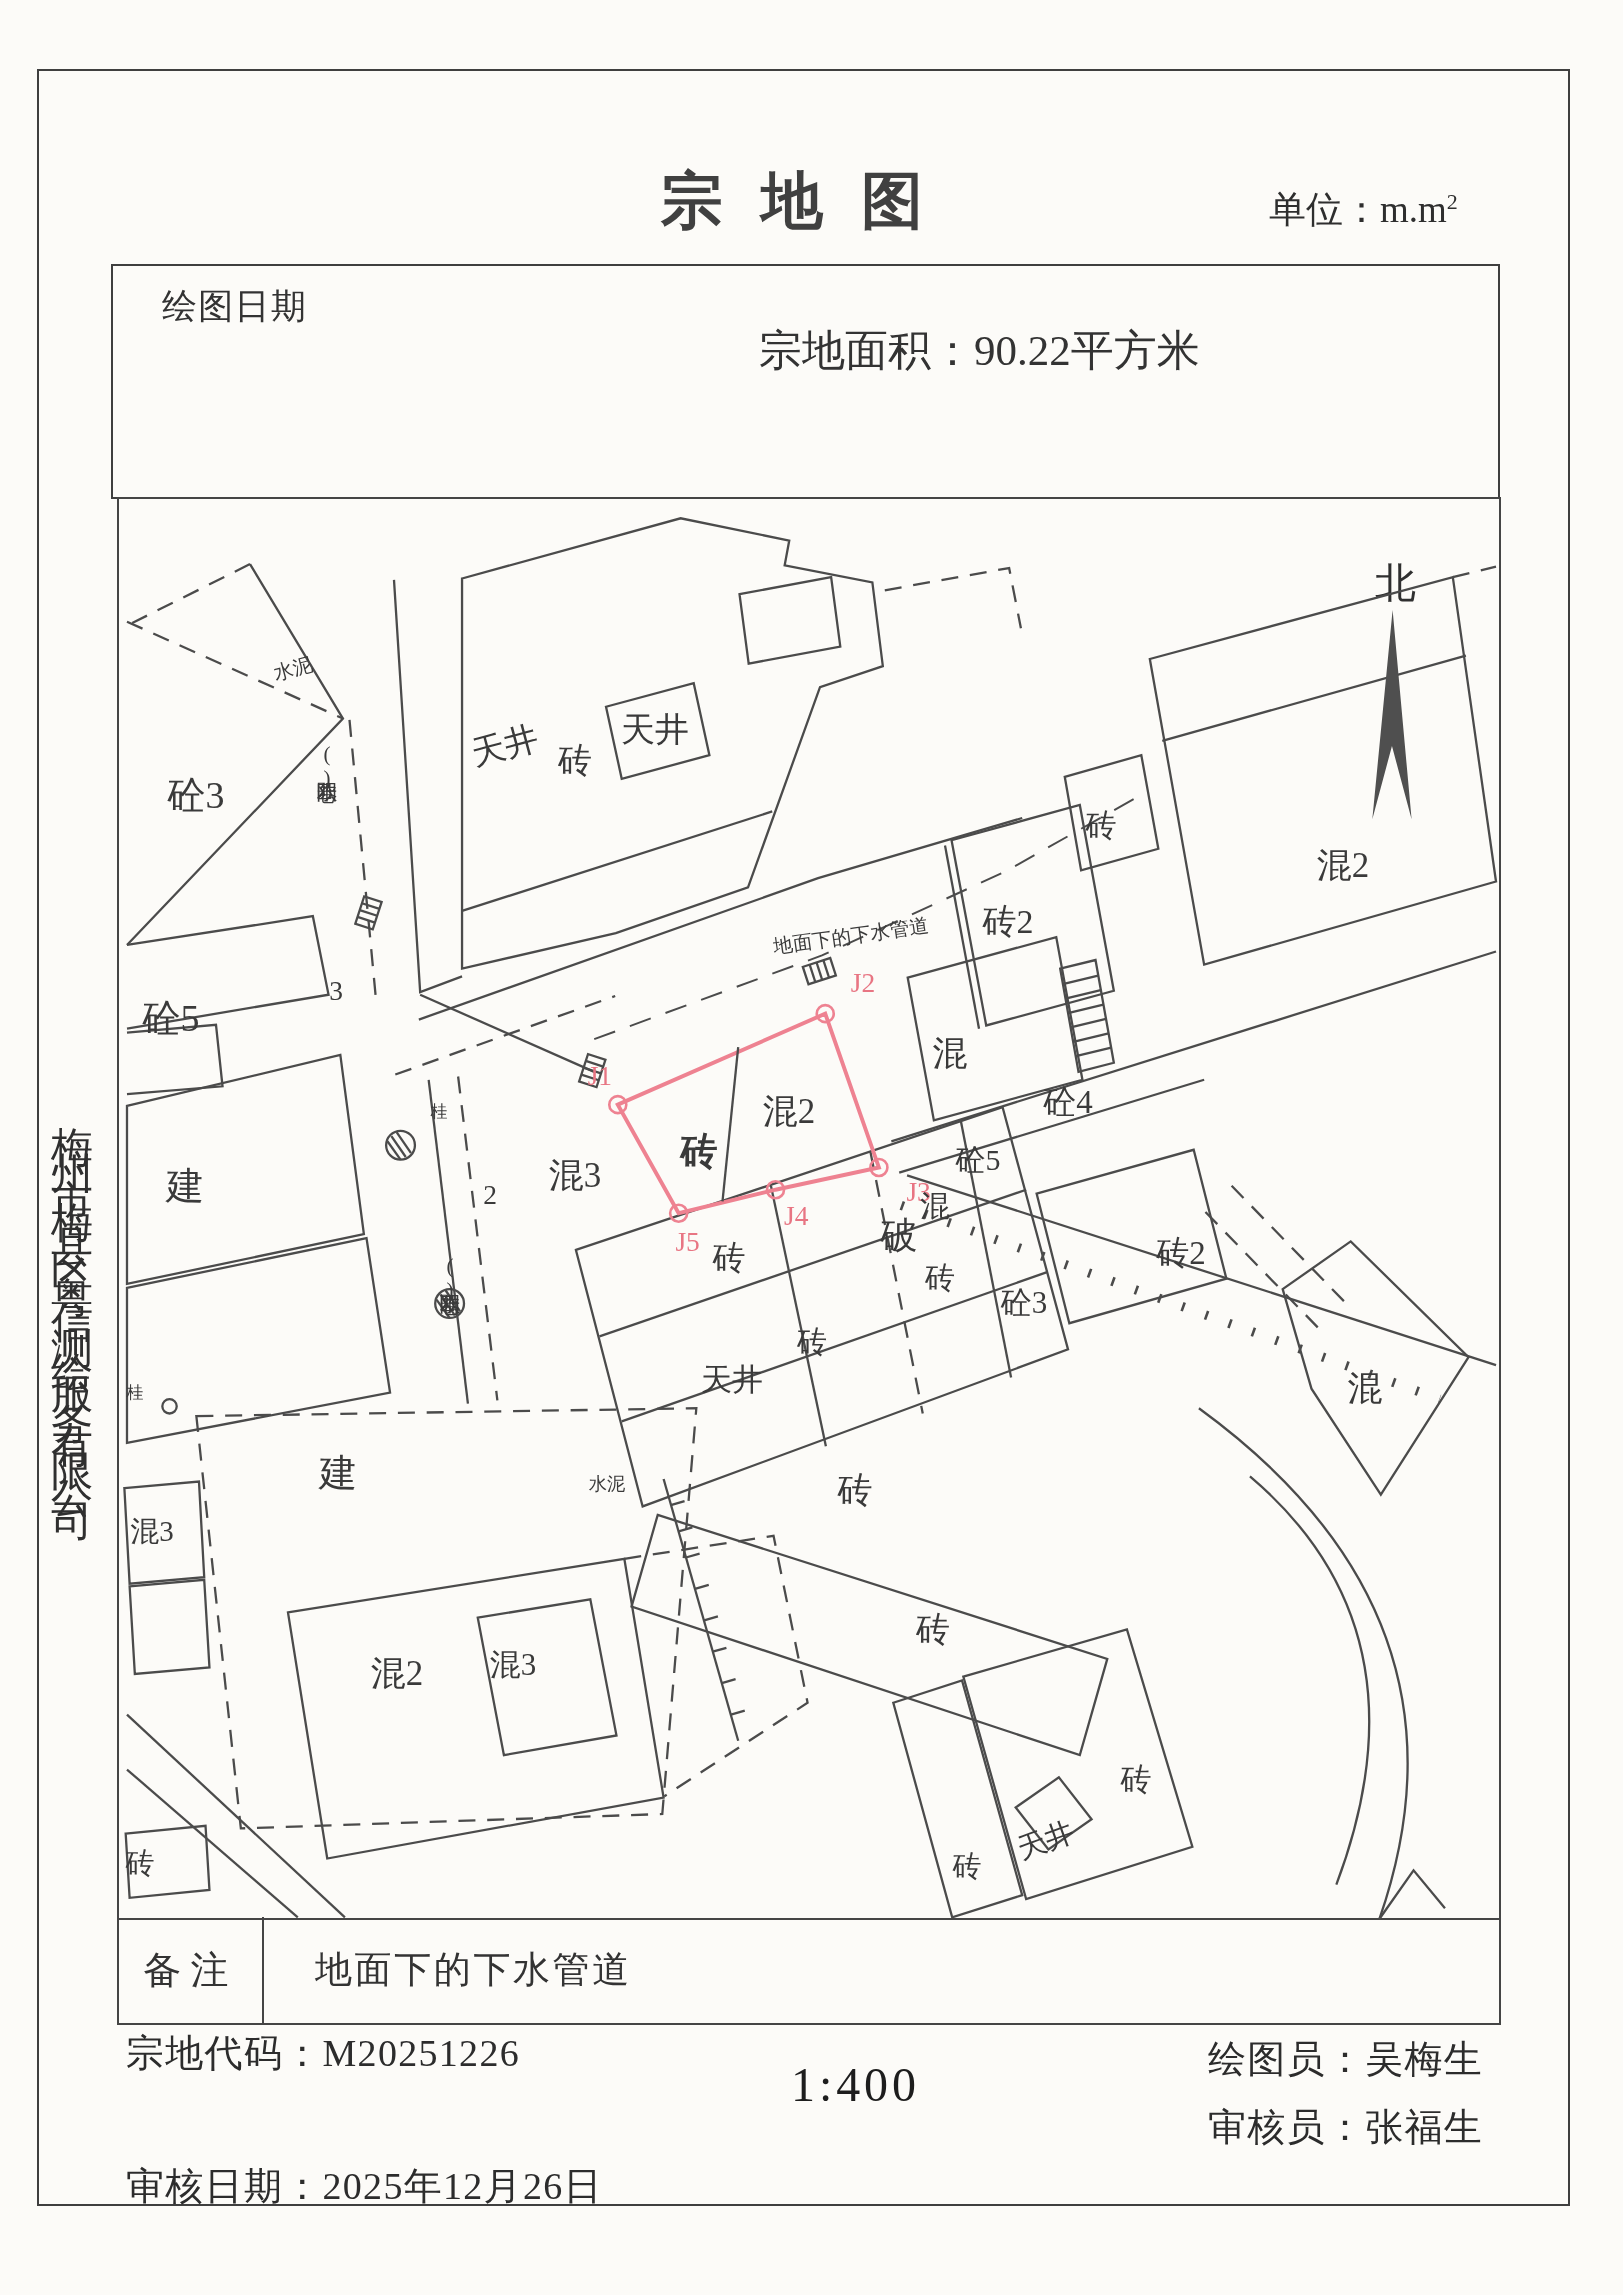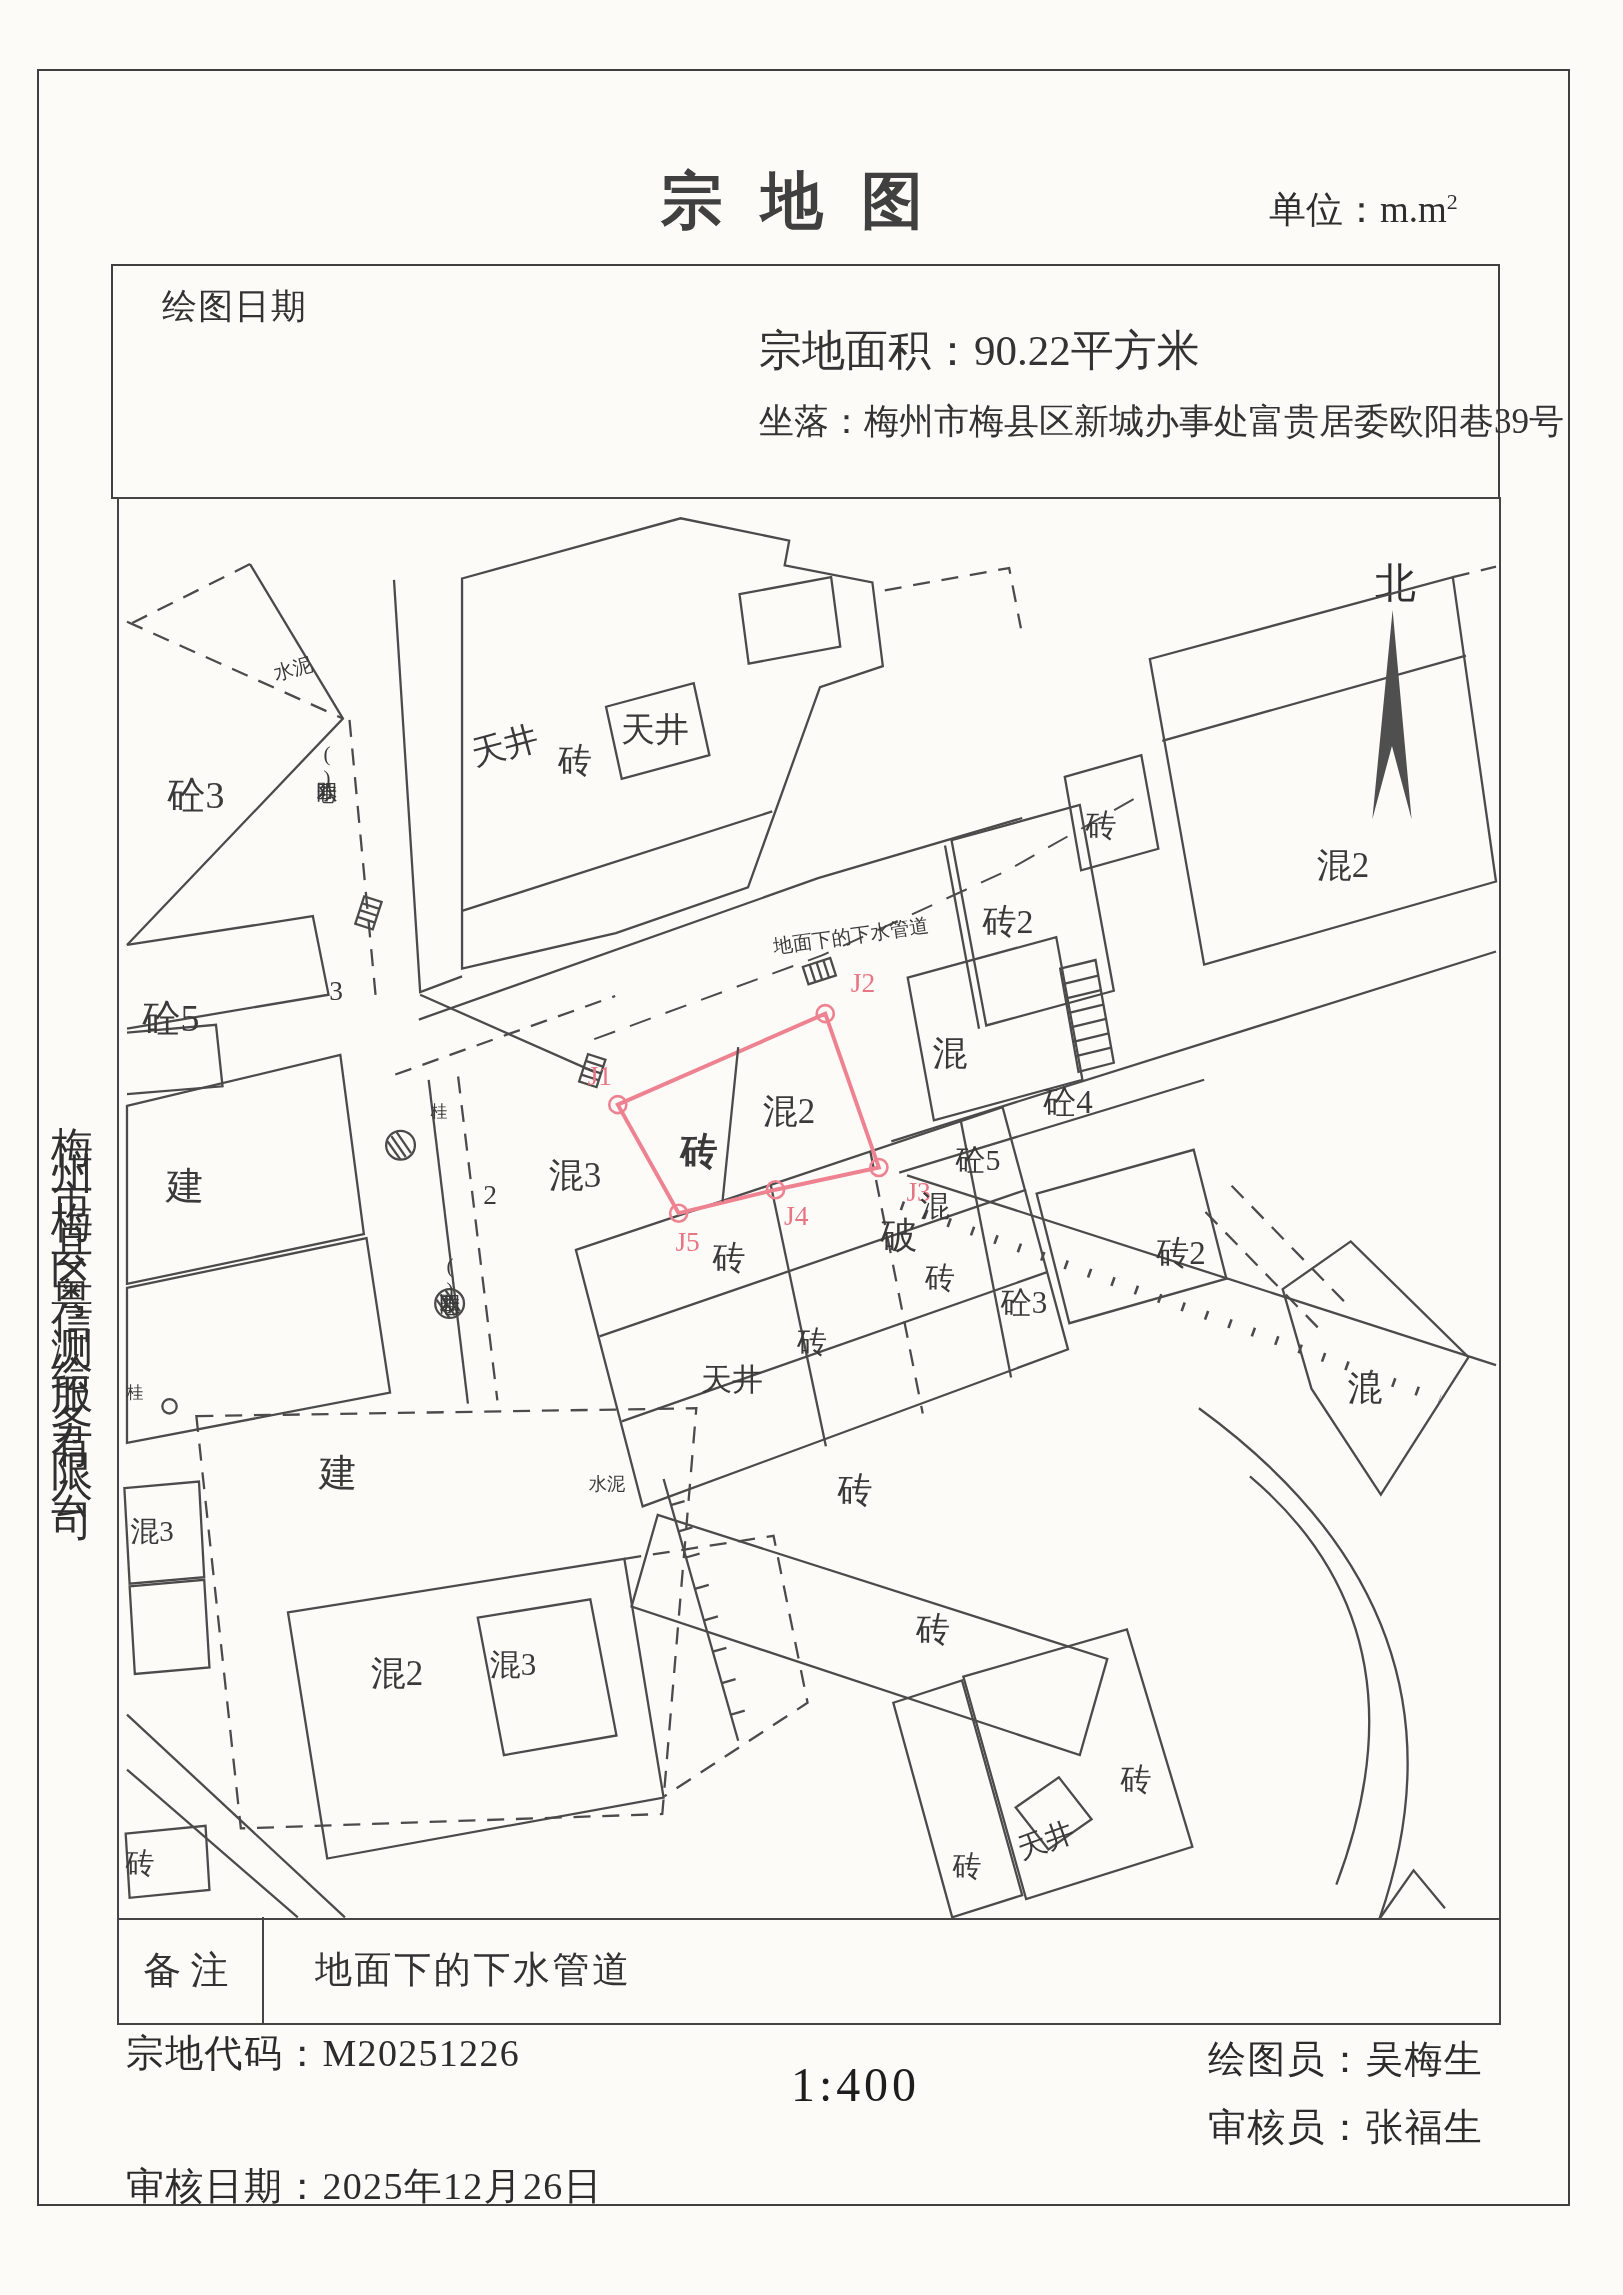--- a/index.html
+++ b/index.html
@@ -206,21 +206,20 @@
     <div class="remark-cell">备注</div>
     <div class="remark-text">地面下的下水管道</div>
   </div>
 
   <div class="abs page-title">宗地图</div>
   <div class="abs unit">
     <span>单位：m.m</span><sup>2</sup>
   </div>
   <div class="abs info-code" style="font-size:35px">绘图日期</div>
   <div class="abs info-area">宗地面积：90.22平方米</div>
-  <div class="abs info-loc">坐落：梅州市梅县区新城办事处富贵居委欧阳巷39号</div>
 
   <div class="abs company">梅州市梅县区粤信测绘服务有限公司</div>
 
   <div class="abs north-label">北</div>
 
   <div class="abs" id="map-labels" style="left:0;top:0;z-index:5">
       <span class="map-label" style="left: 196px; top: 795px; font-size: 38px;">砼3</span>
       <span class="map-label" style="left: 293px; top: 669px; font-size: 19.6px; transform: translate(-50%, -50%) rotate(-15deg);">水泥</span>
       <span class="map-label v" style="left: 327px; top: 766px; font-size: 21px;">(欧阳巷)</span>
       <span class="map-label" style="left: 336px; top: 991px; font-size: 27.5px;">3</span>

